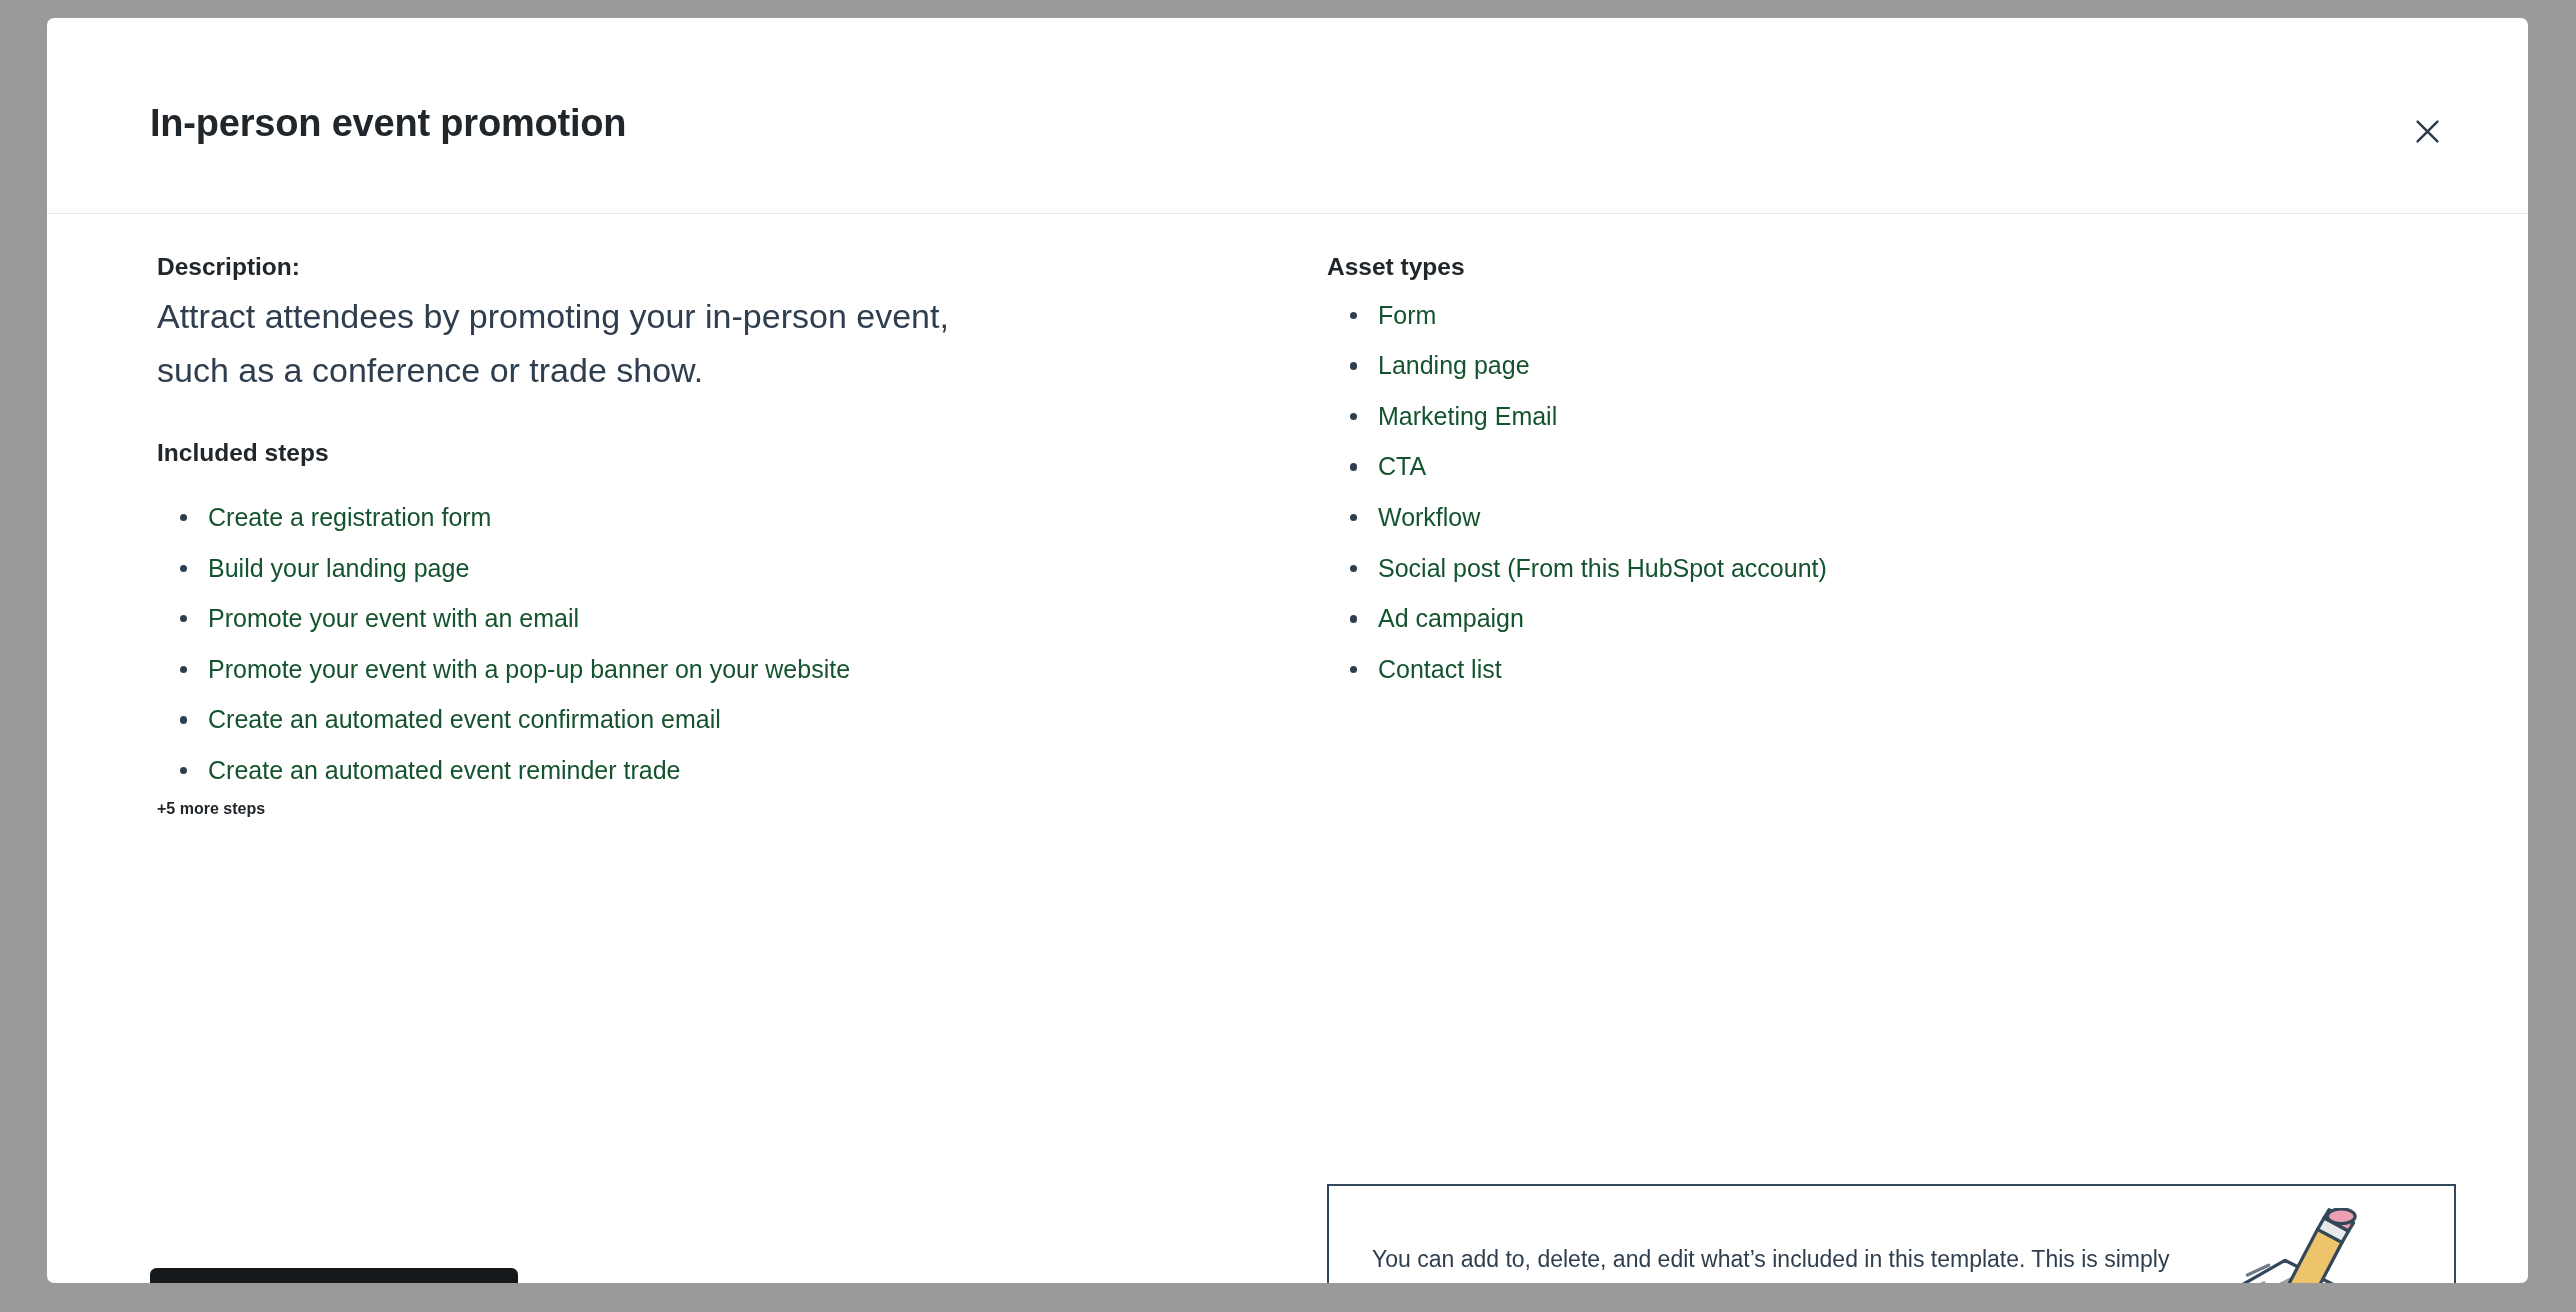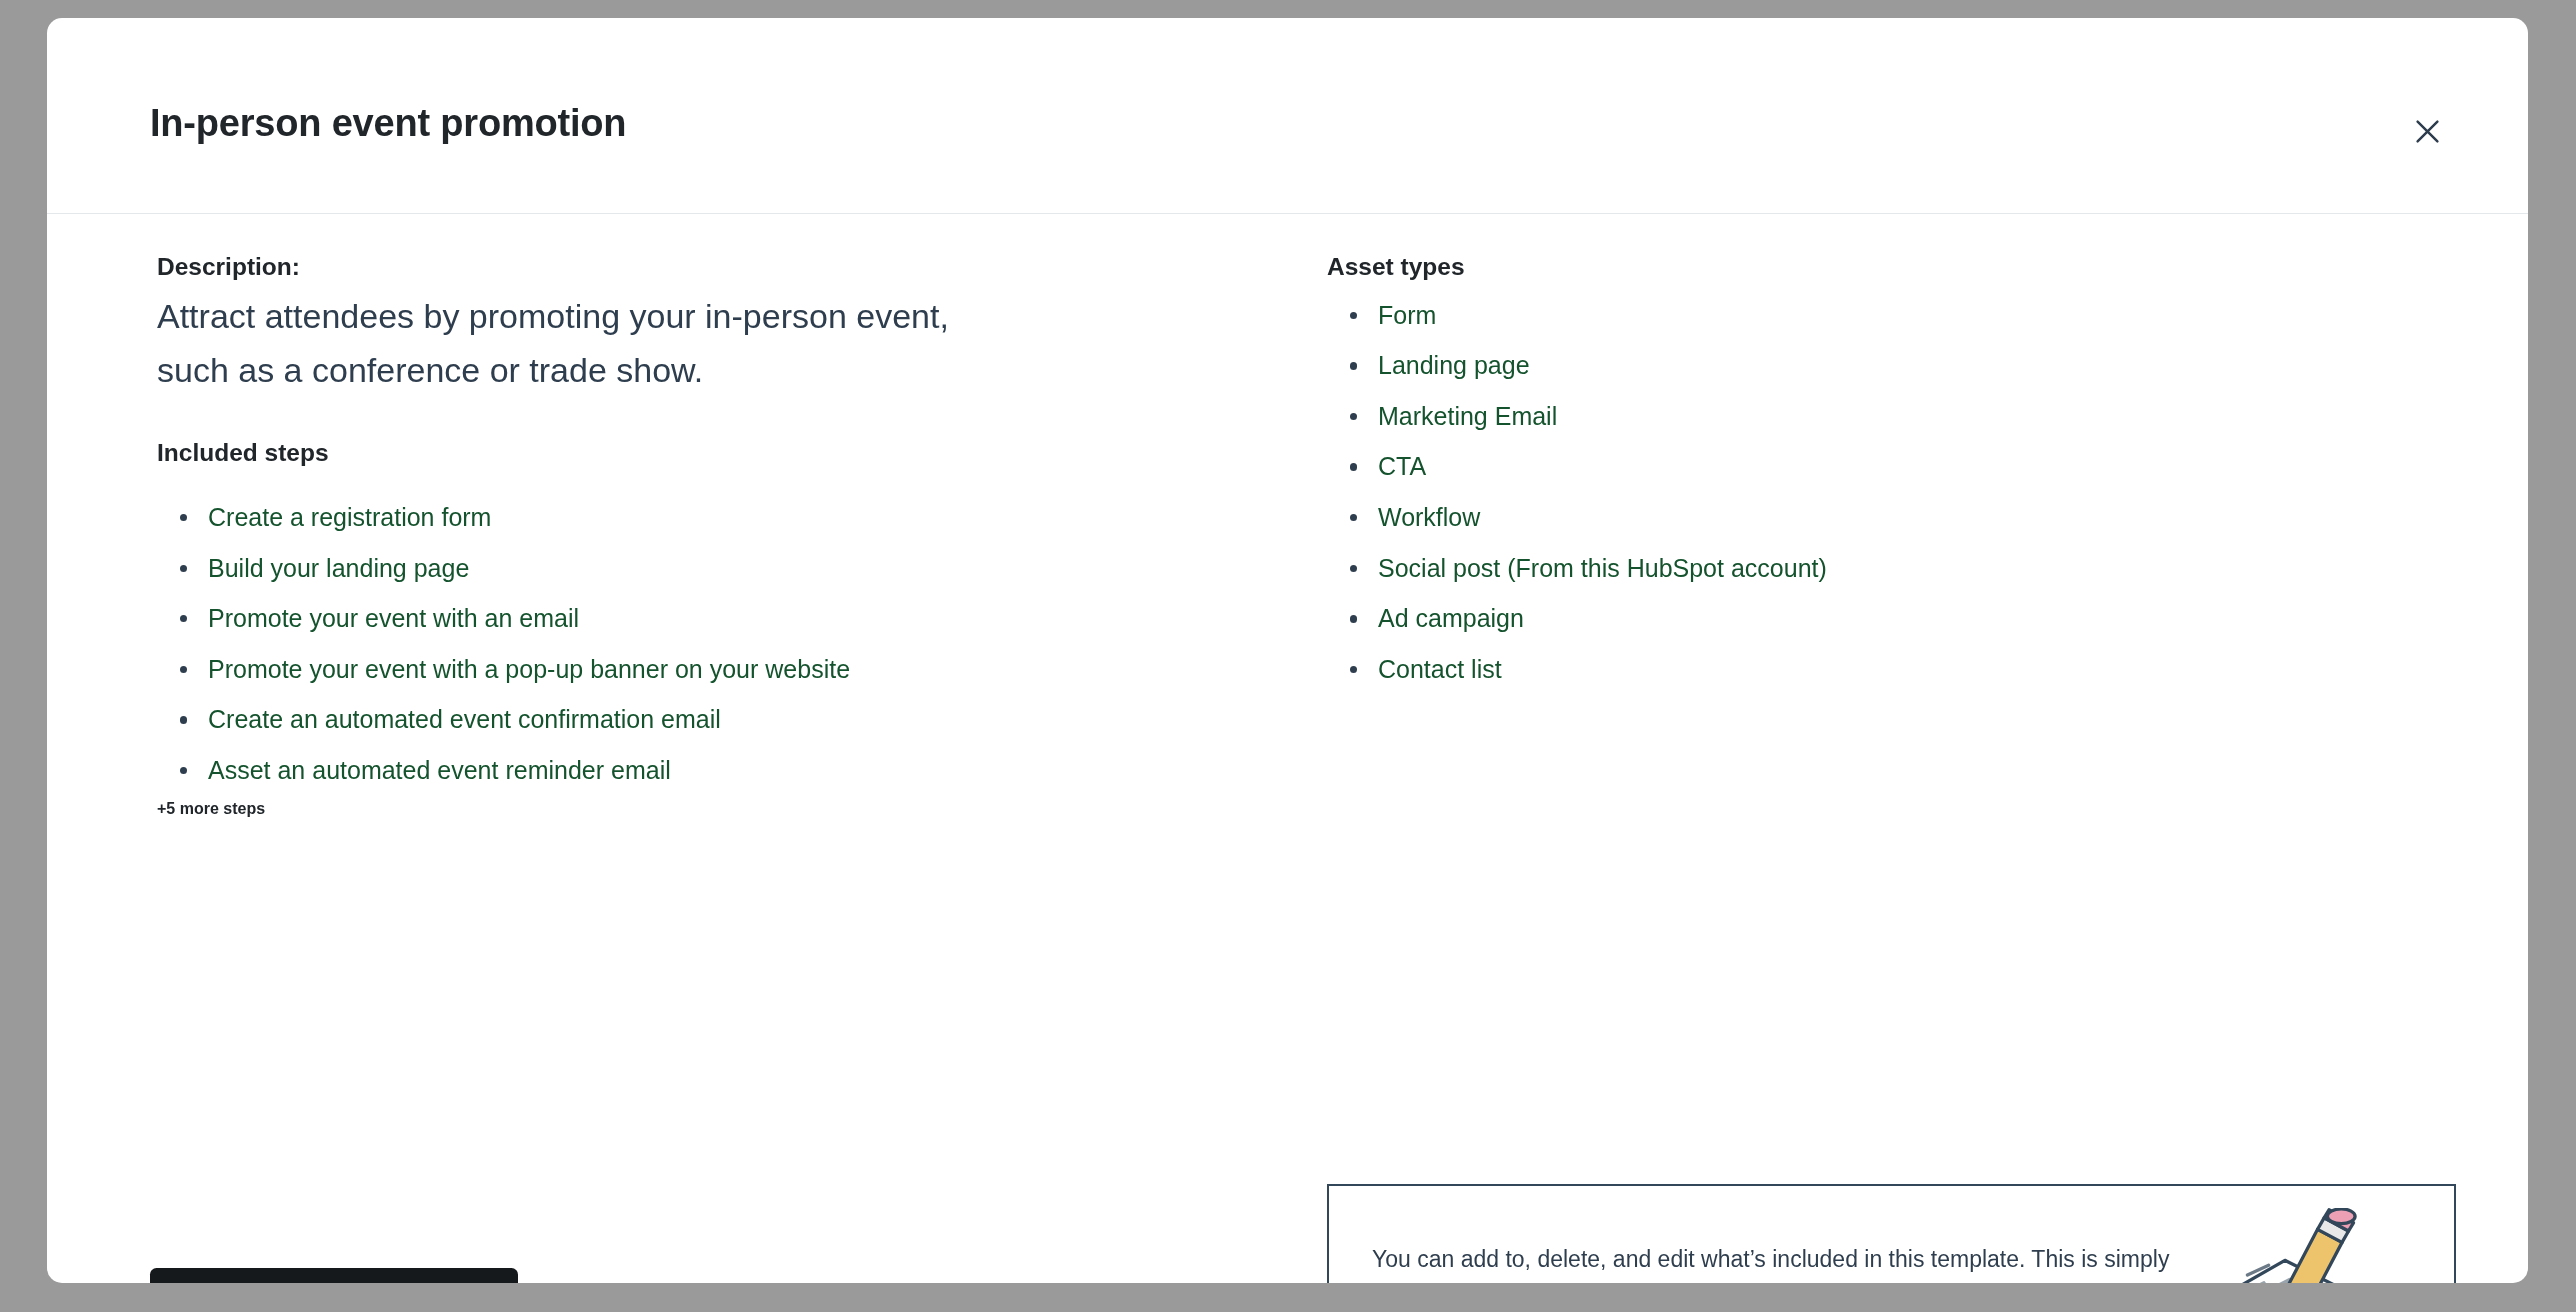--- a/index.html
+++ b/index.html
@@ -22,21 +22,21 @@
     background: #9a9a9a;
   }
 
   #modal {
     position: absolute;
     left: 47px;
     top: 18px;
     width: 2481px;
     height: 1265px;
     background: #ffffff;
-    border-radius: 15px;
+    border-radius: 7px;
     overflow: hidden;
   }
 
   
   #modal-header {
     position: relative;
     height: 196px;
     border-bottom: 1.6px solid #e5e8eb;
   }
 
@@ -209,21 +209,21 @@
       <div class="section-heading" id="description-heading">Description:</div>
       <div id="description-text">Attract attendees by promoting your in-person event, such as a conference or trade show.</div>
 
       <div class="section-heading" id="included-steps-heading">Included steps</div>
       <ul class="bullet-list" id="included-steps-list">
         <li>Create a registration form</li>
         <li>Build your landing page</li>
         <li>Promote your event with an email</li>
         <li>Promote your event with a pop-up banner on your website</li>
         <li>Create an automated event confirmation email</li>
-        <li>Asset an automated event reminder email</li>
+        <li>Create an automated event reminder trade</li>
       </ul>
       <div id="more-steps">+5 more steps</div>
     </div>
 
     <div class="column" id="right-column">
       <div class="section-heading" id="asset-types-heading">Asset types</div>
       <ul class="bullet-list" id="asset-types-list">
         <li>Form</li>
         <li>Landing page</li>
         <li>Marketing Email</li>

